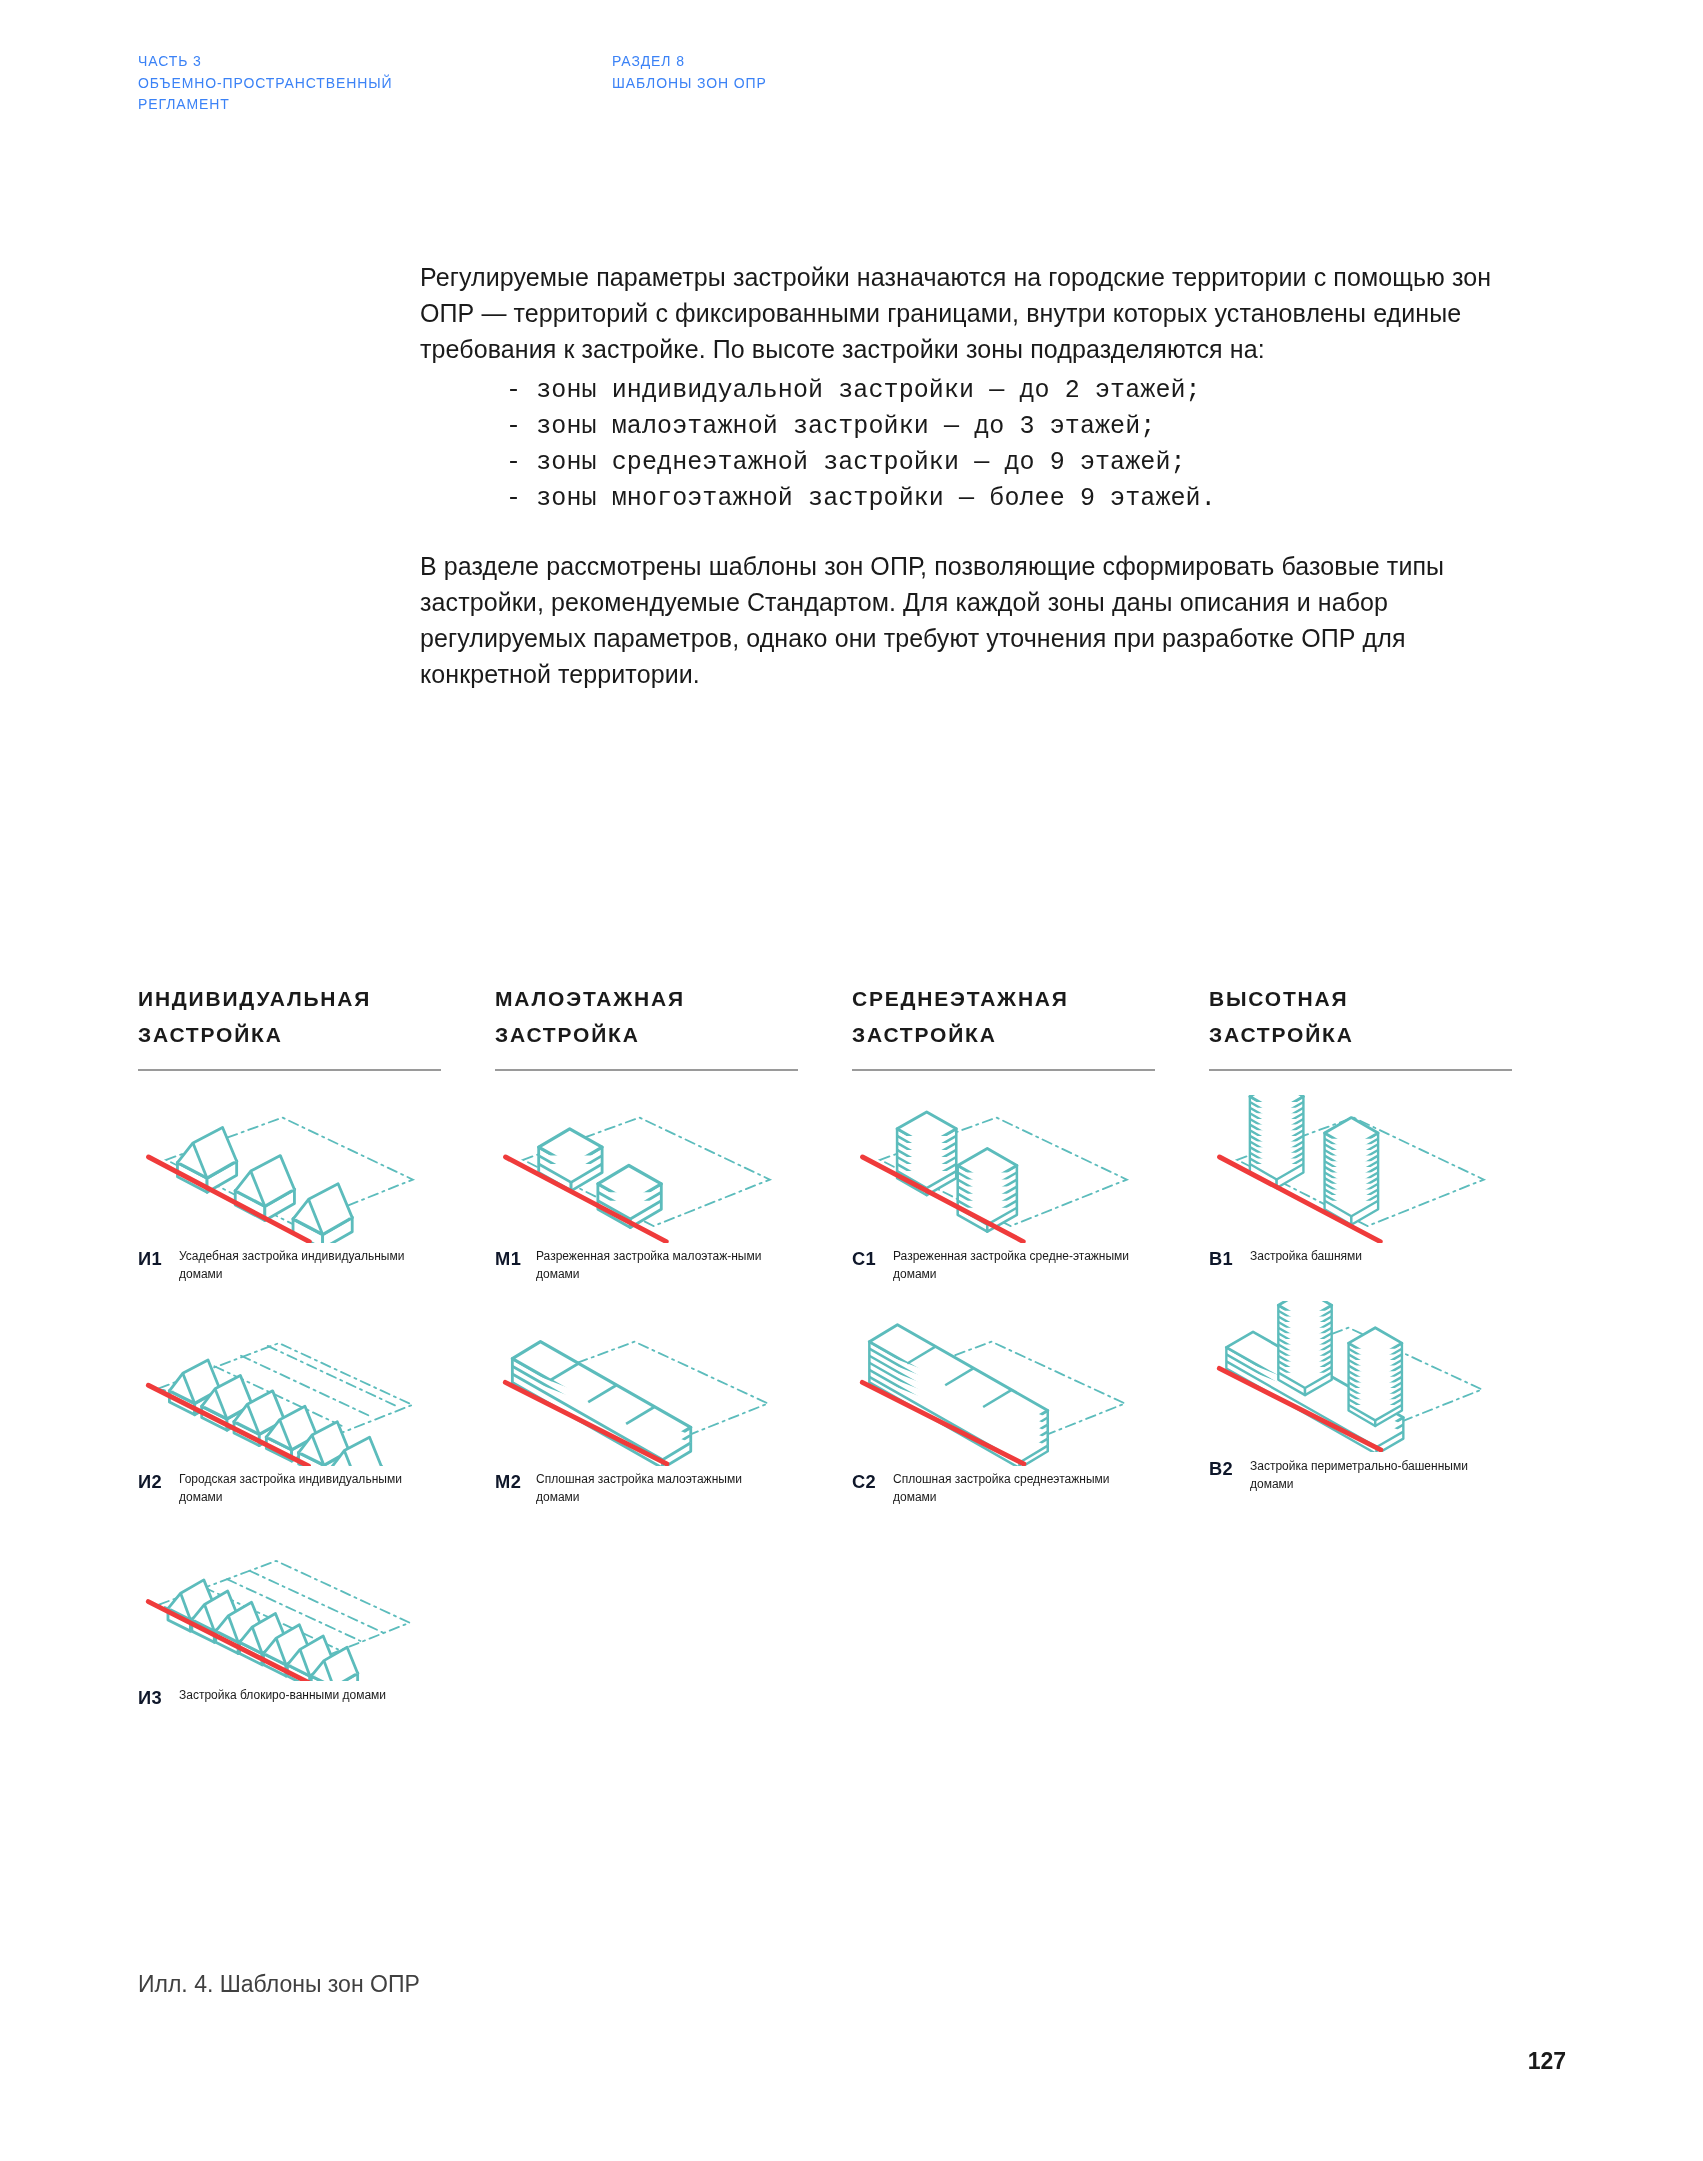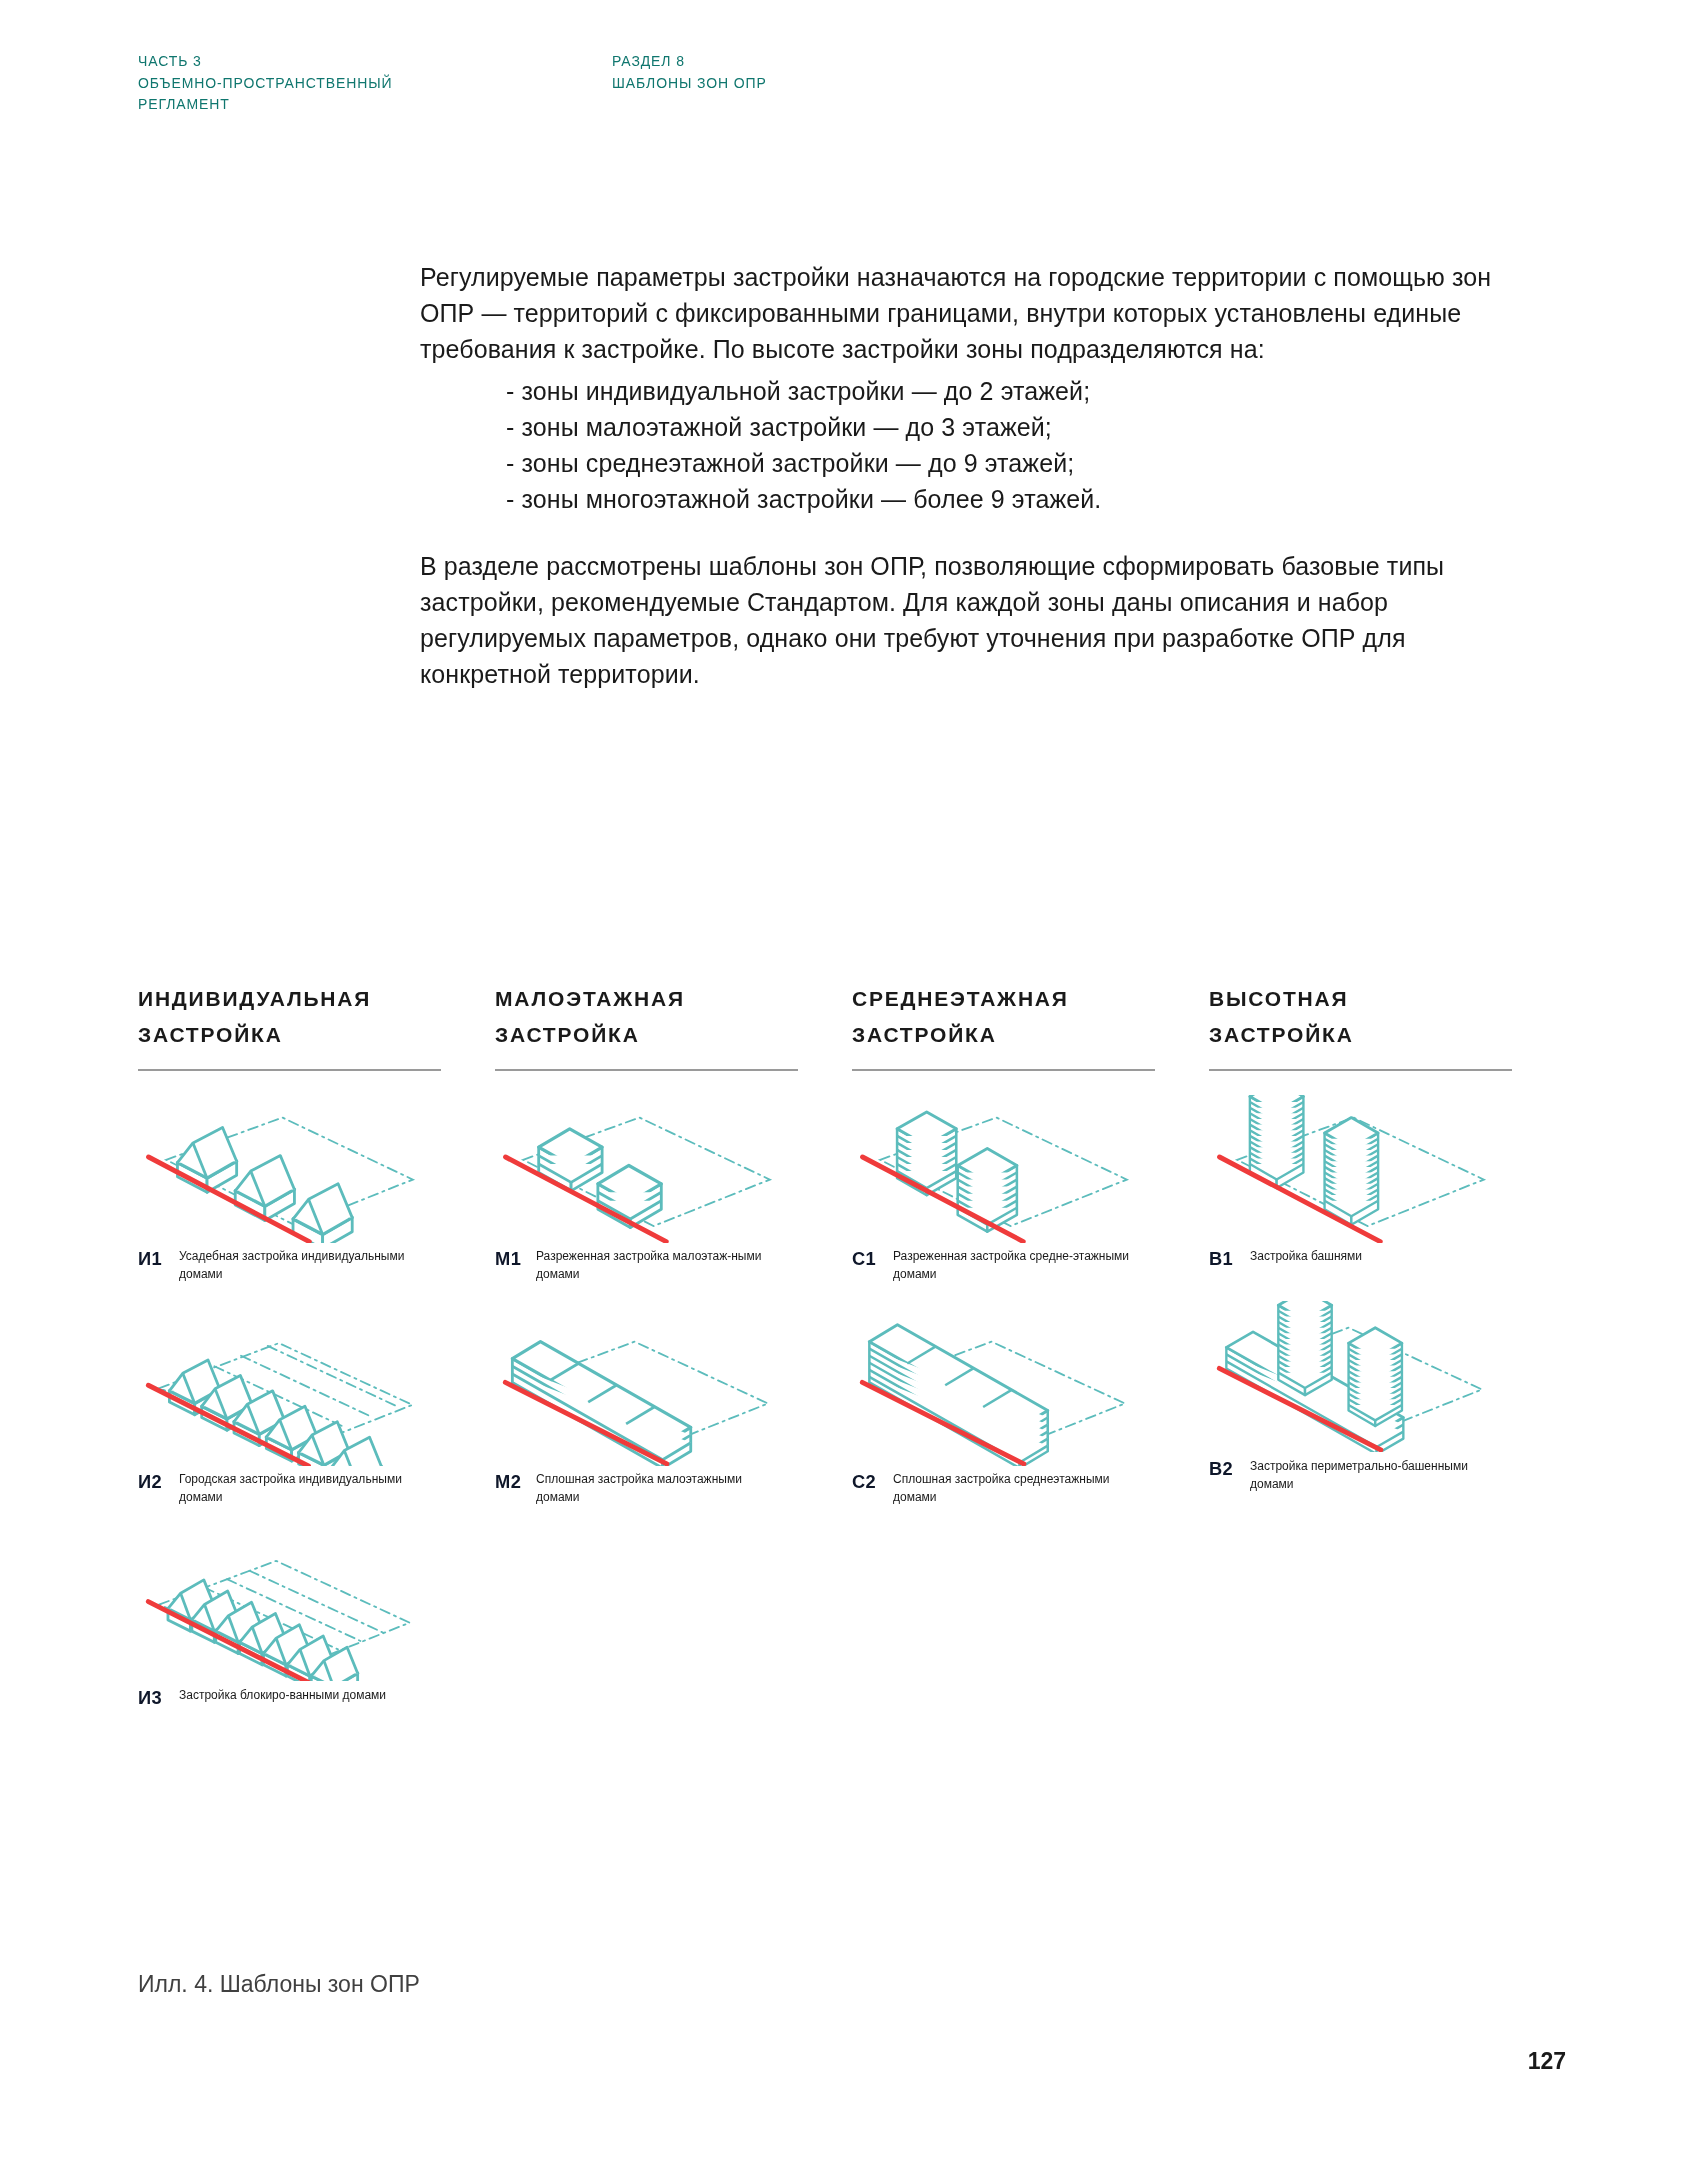--- a/index.html
+++ b/index.html
@@ -6,30 +6,30 @@
   body {
     width:1704px; height:2161px;
     font-family:"Liberation Sans", sans-serif;
     color:#1a1a1a;
     position:relative;
     overflow:hidden;
   }
 
   
   .runhead { position:absolute; top:51px; font-size:14px; letter-spacing:0.9px;
-             line-height:1.55; color:#0f766e; text-transform:uppercase; }
+             line-height:1.55; color:#3b82f6; text-transform:uppercase; }
   .runhead.left  { left:138px; }
   .runhead.right { left:612px; }
   .runhead div { white-space:nowrap; }
 
   
   .bodycol { position:absolute; left:420px; top:259px; width:1098px; }
   .para { font-size:25px; line-height:1.44; margin:0 0 31px 0; letter-spacing:0.1px; }
   .para.tight { margin-bottom:5.6px; }
-  .bullets { margin:0 0 31px 0; padding:0 0 0 86px; list-style:none; }
+  .bullets { margin:0 0 31px 0; padding:0 0 0 86px; list-style:none;font-family:Liberation Mono, monospace; }
   .bullets li { font-size:25px; line-height:1.44; letter-spacing:0.1px; }
 
   
   .figure { position:absolute; left:138px; top:981px; width:1429px; }
   .cols { display:flex; }
   .col { width:357px; }
   .colhead { font-size:21px; font-weight:bold; letter-spacing:1.8px;
              line-height:1.7; text-transform:uppercase; }
   .colrule { width:303px; height:1.4px; background:#9a9a9a; margin:17px 0 0 0; }
 

